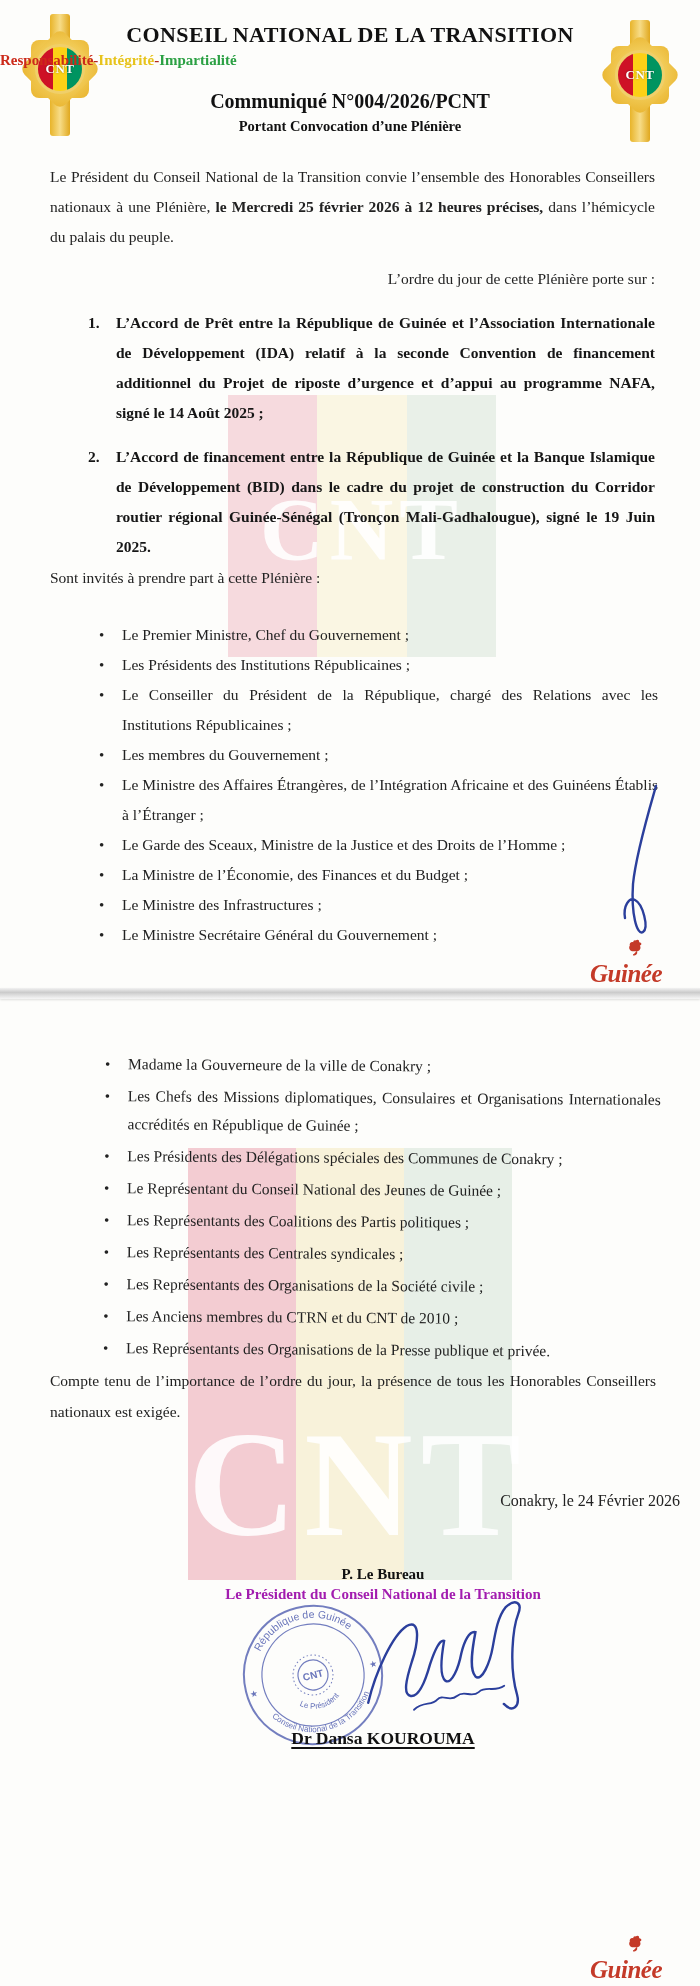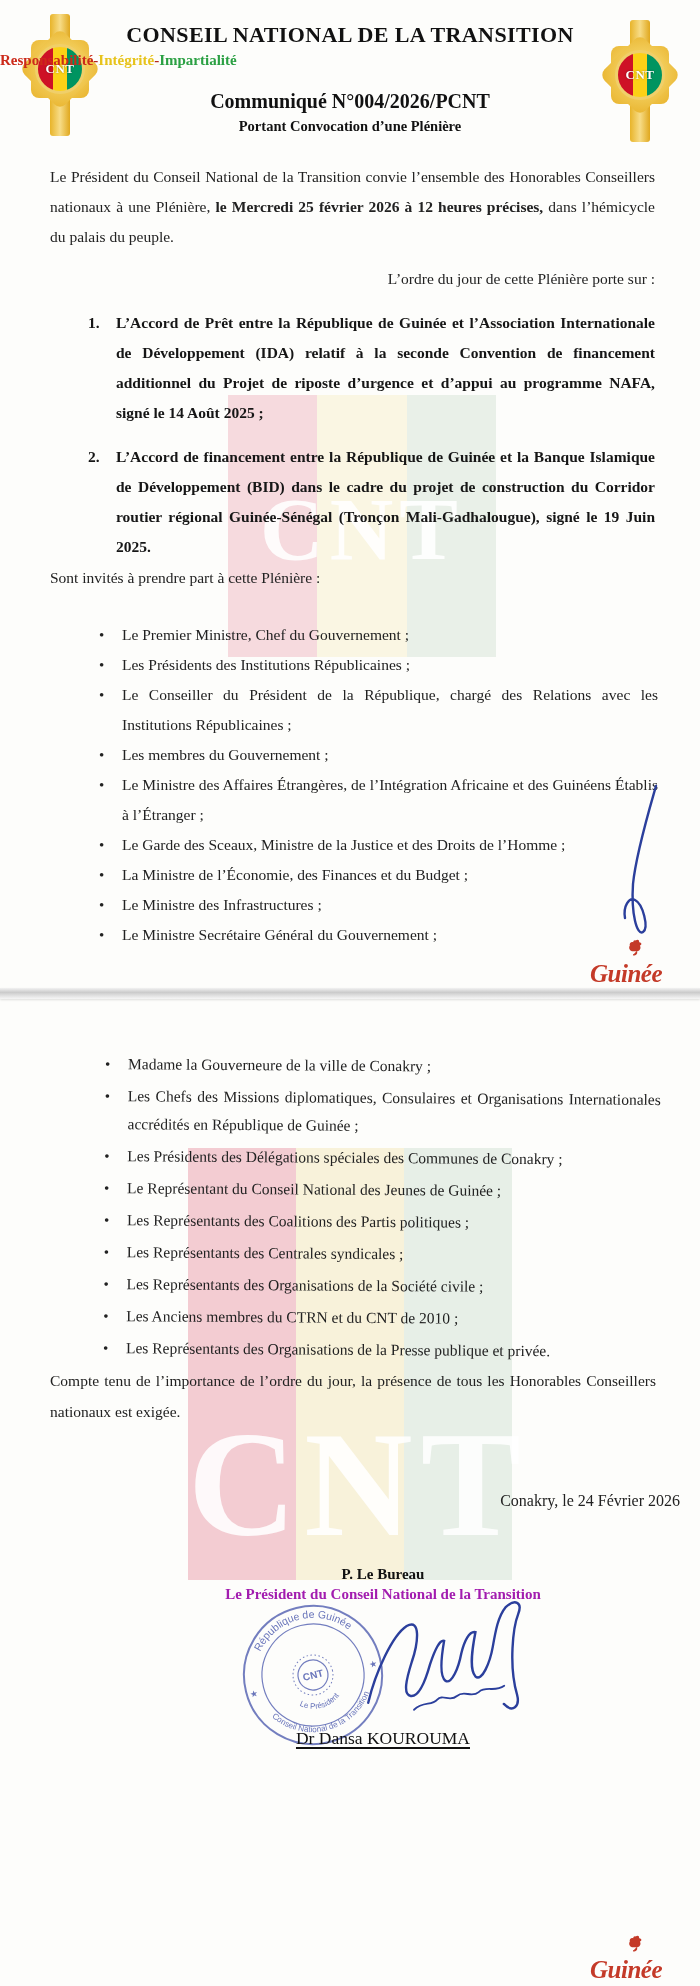--- a/index.html
+++ b/index.html
@@ -56,21 +56,21 @@
   .blist-2 li { margin-bottom:4px; }
   .closing { top:1365px; left:50px; width:606px; line-height:31px; }
   .dateline { position:absolute; top:1492px; left:380px; width:300px; text-align:right;
     font-size:16px; color:#222; }
   
   .sig-line1 { position:absolute; top:1566px; left:80px; width:606px; text-align:center;
     font-size:15px; font-weight:bold; color:#111; }
   .sig-line2 { position:absolute; top:1586px; left:80px; width:606px; text-align:center;
     font-size:15px; font-weight:bold; color:#a21caf; }
   .sig-name { position:absolute; top:1728px; left:80px; width:606px; text-align:center;
-    font-size:17.5px; font-weight:normal; color:#111; }
+    font-size:17.5px; font-weight:bold; color:#111; }
   .sig-name span { text-decoration:underline; text-decoration-thickness:2px; text-underline-offset:3px; }
   
   .stamp { position:absolute; left:238px; top:1600px; width:150px; height:150px; }
   .stamp-g { transform:rotate(-14deg); }
   .st-ring { fill:none; stroke:#5a67b4; stroke-width:2; opacity:0.85; }
   .st-ring.thin { stroke-width:1.2; }
   .st-ring.dashed { stroke-width:1; stroke-dasharray:1.5 2.5; }
   .st-text { fill:#5a67b4; opacity:0.9; font-family:"Liberation Sans", sans-serif; }
   .signature-svg { position:absolute; left:350px; top:1590px; width:210px; height:145px; }
   .paraph-svg { position:absolute; left:612px; top:782px; width:56px; height:172px; }

